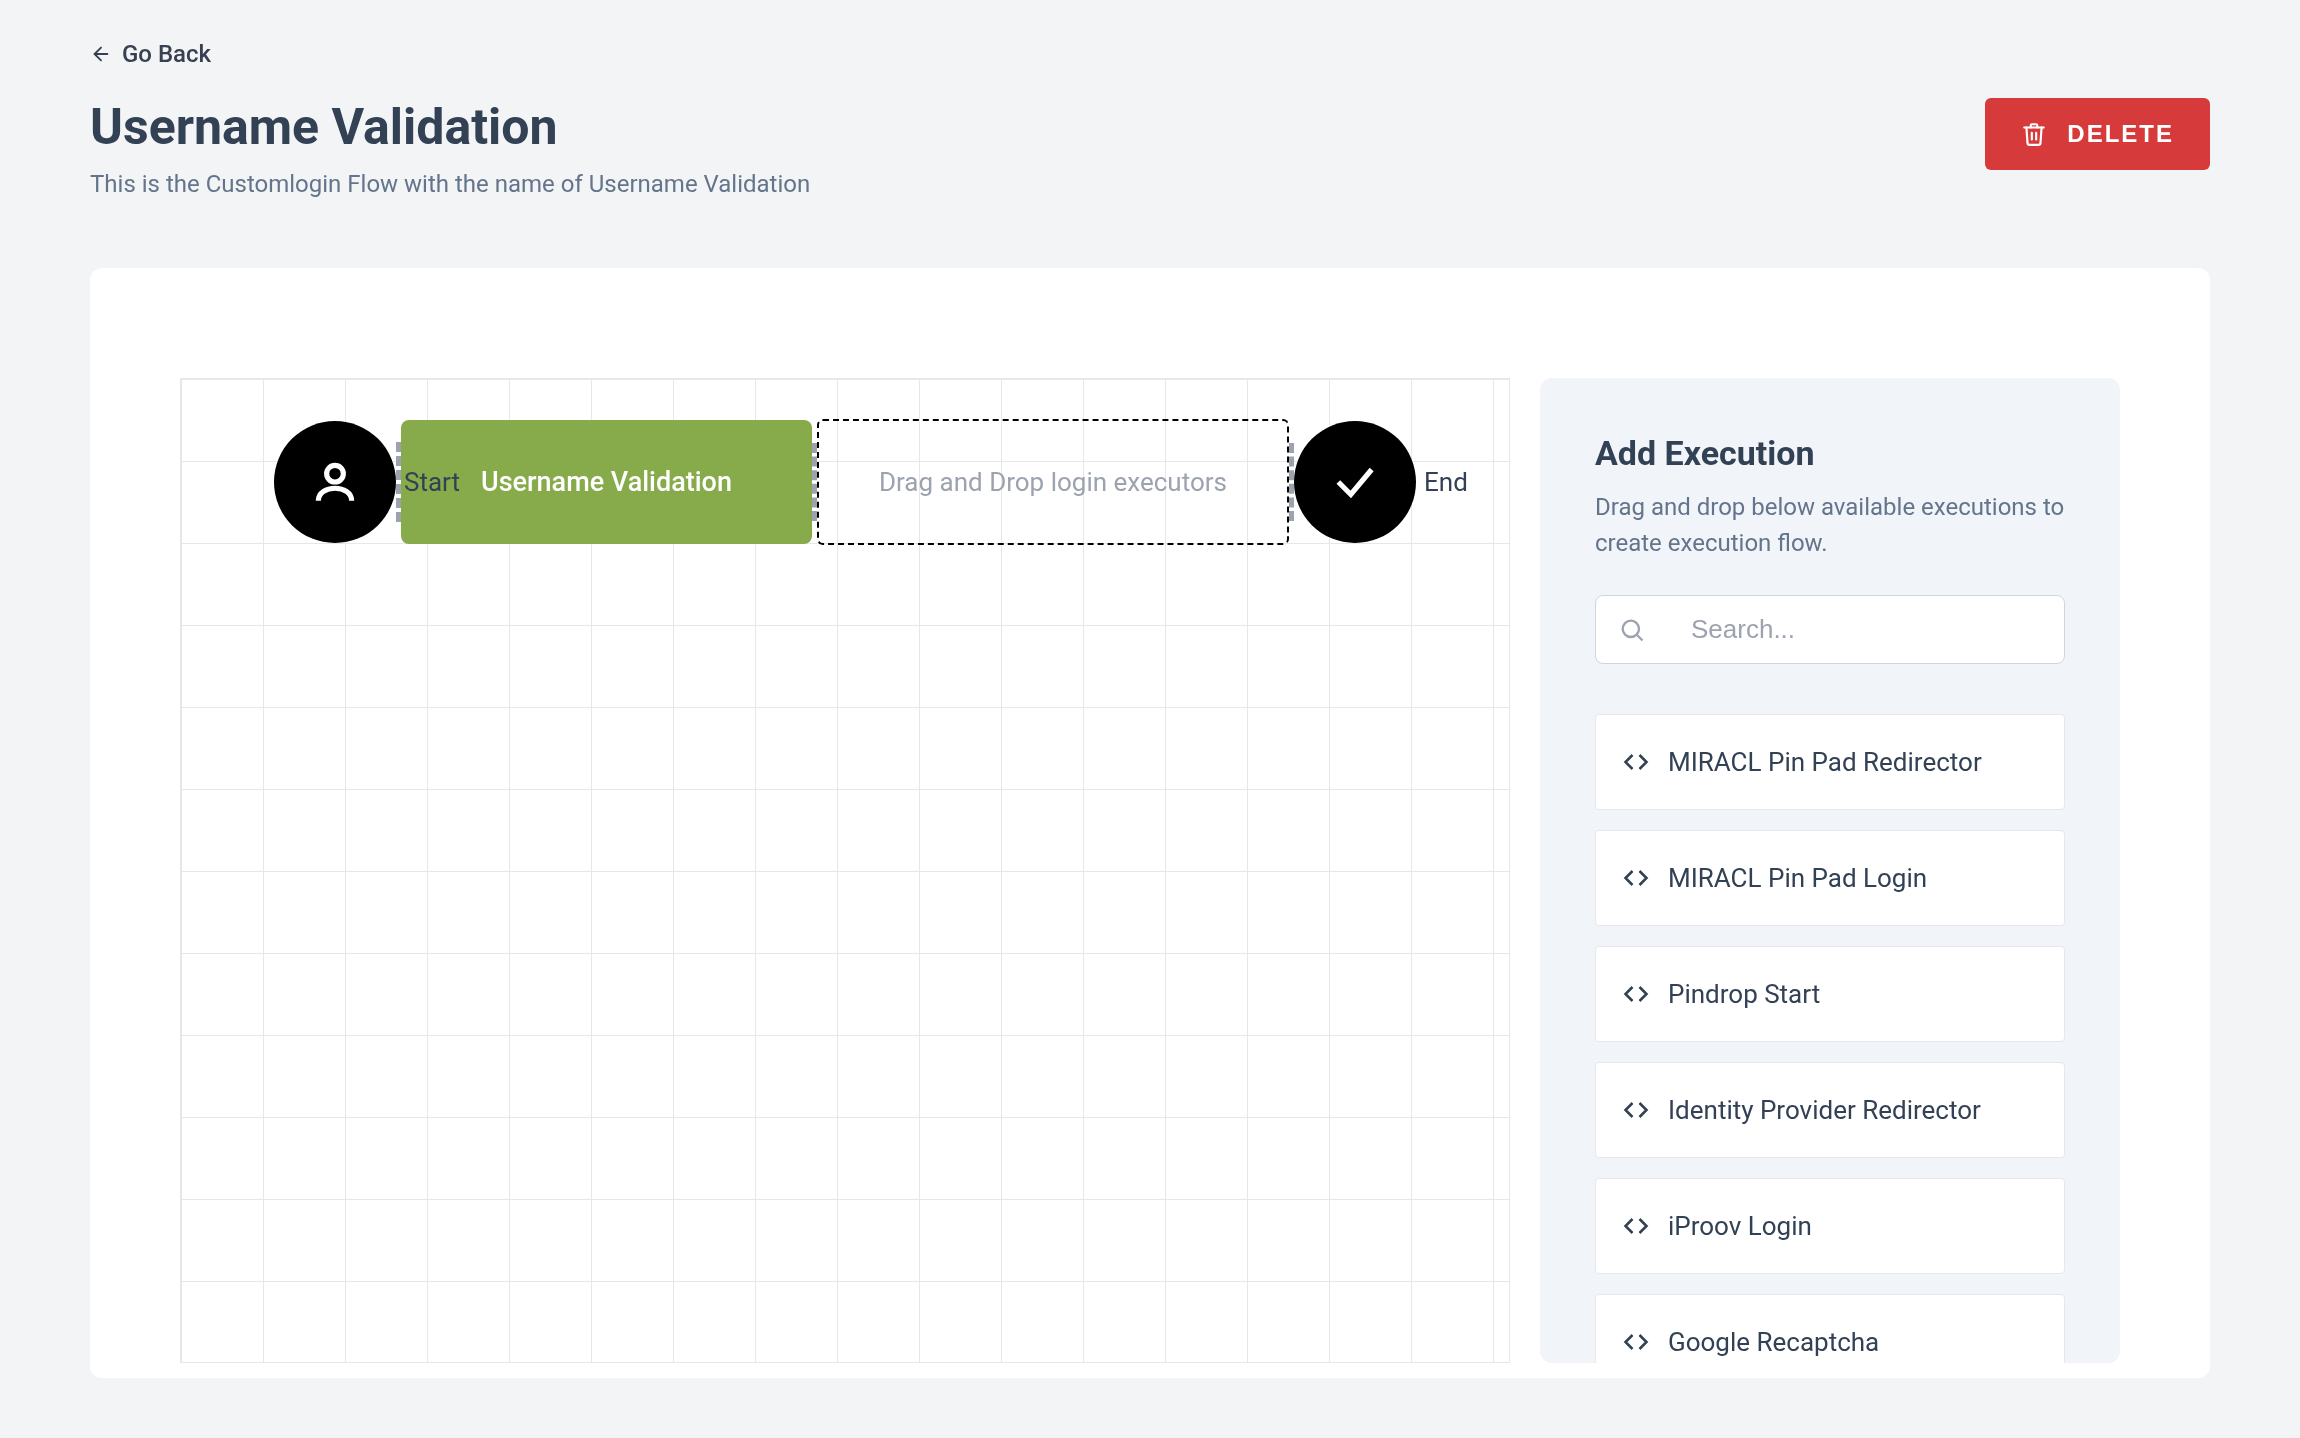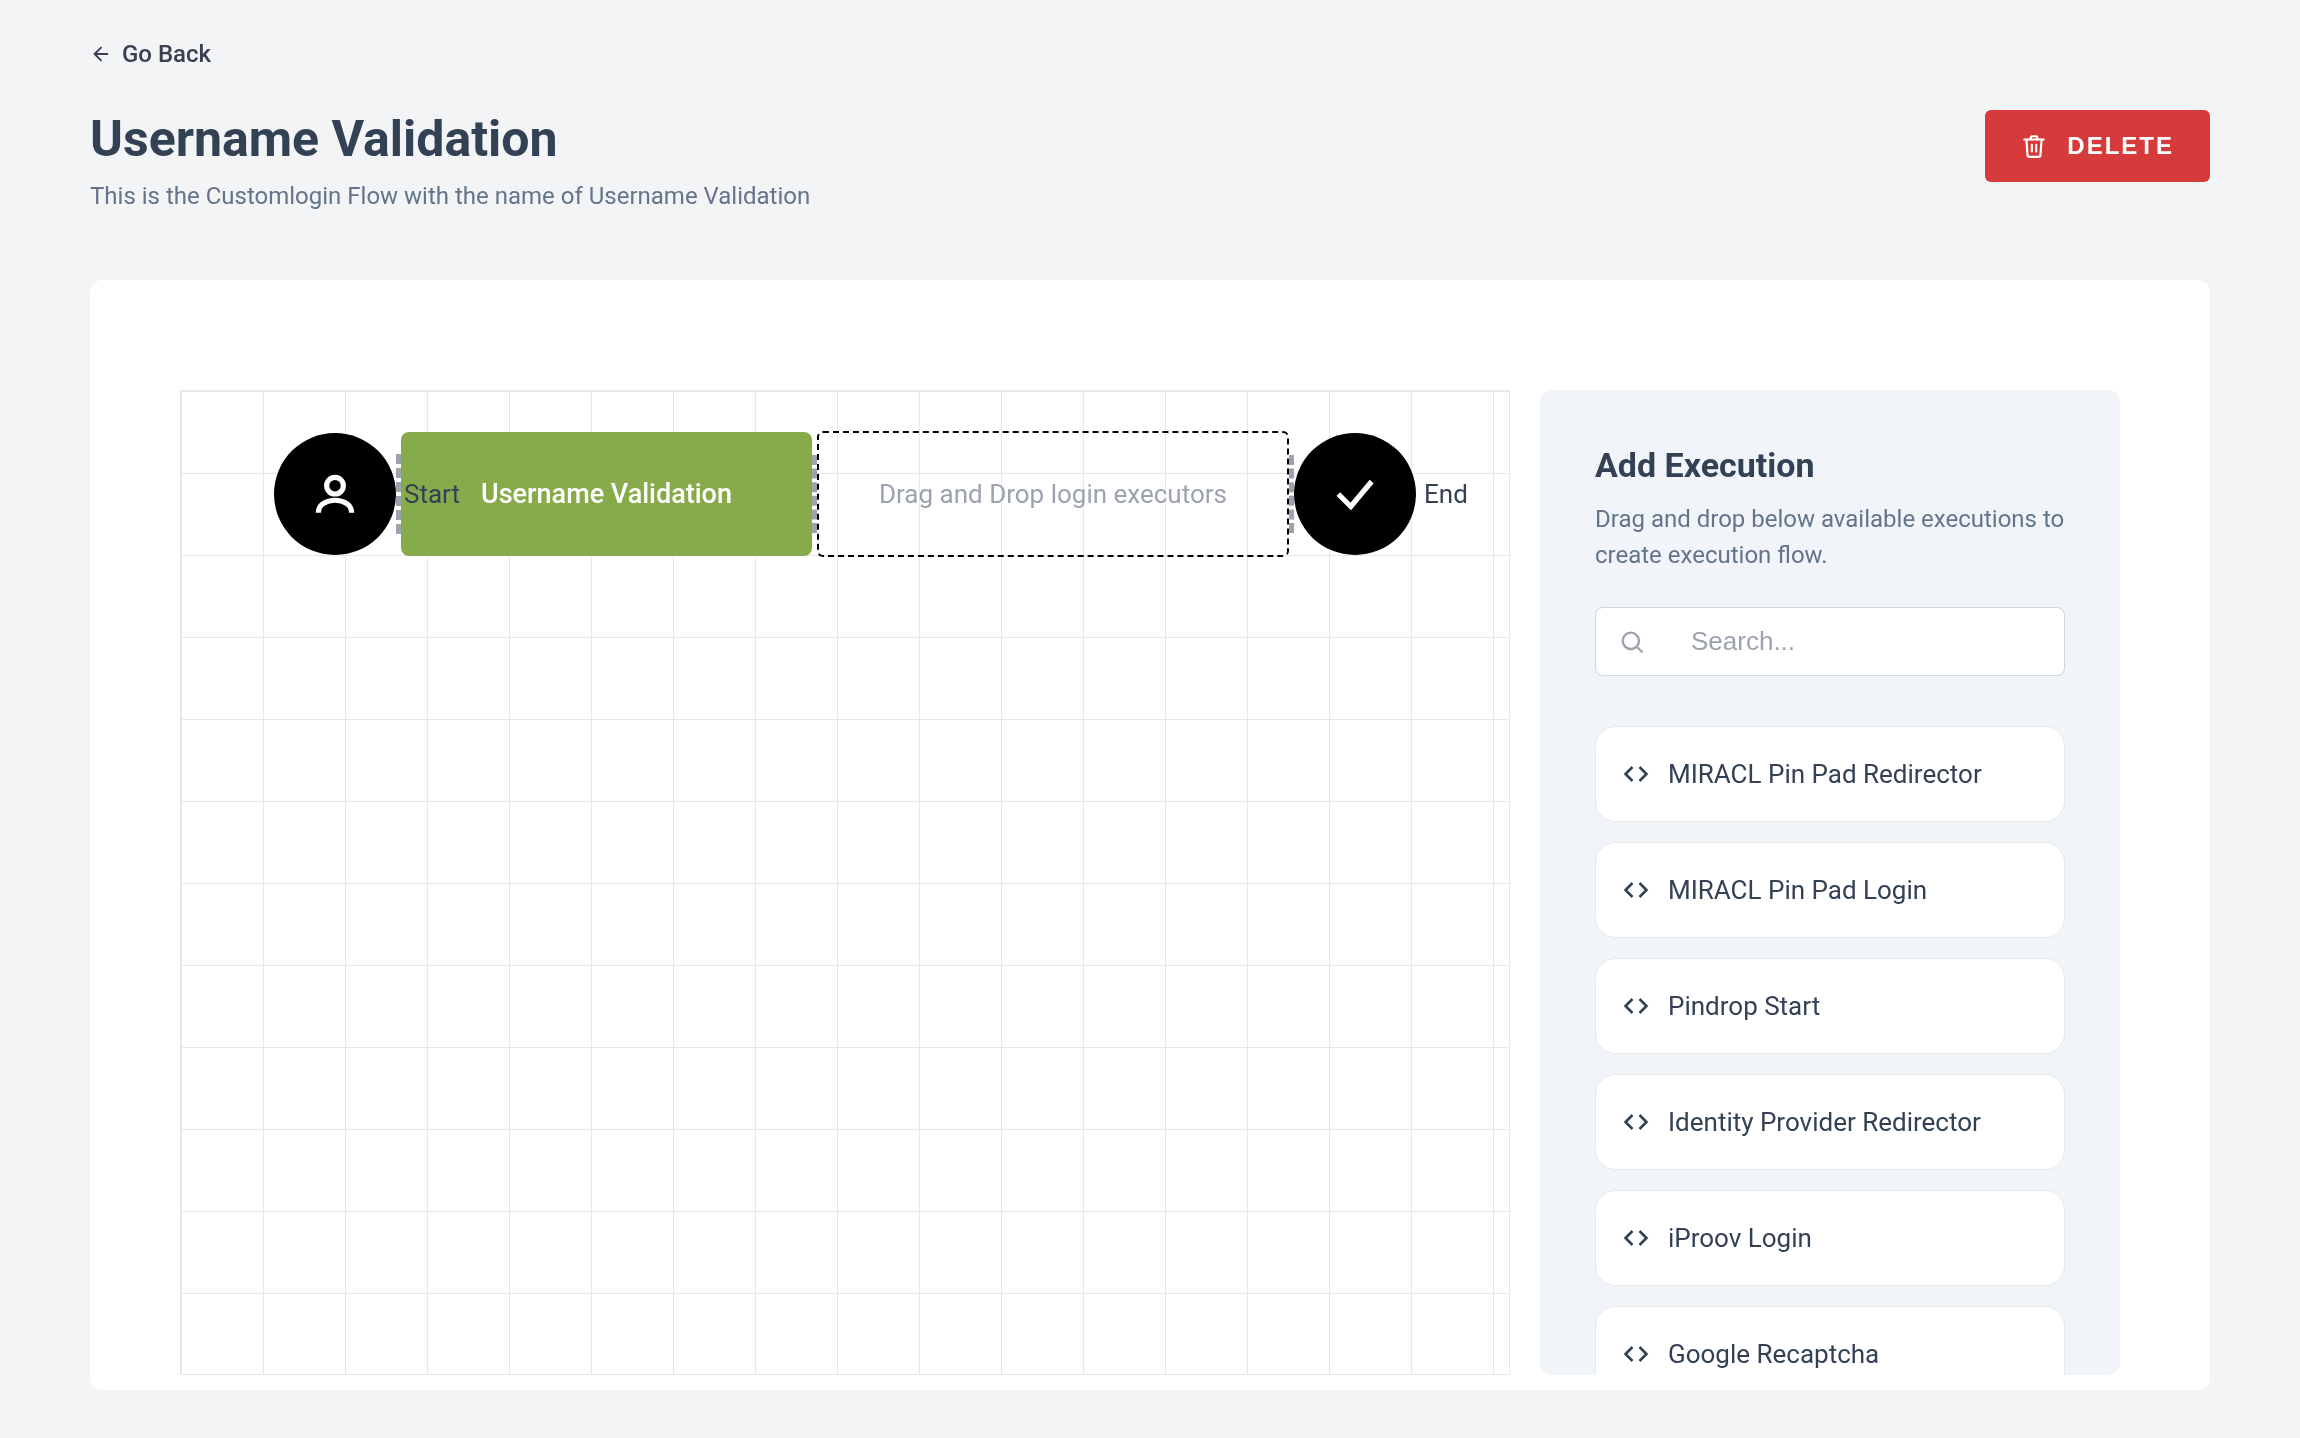--- a/index.html
+++ b/index.html
@@ -18,21 +18,21 @@
   .page {
     padding: 40px 90px 0 90px;
   }
   .go-back {
     display: inline-flex;
     align-items: center;
     gap: 10px;
     font-size: 24px;
     color: #374151;
     cursor: pointer;
-    margin-bottom: 42px;
+    margin-bottom: 30px;
     font-weight: 500;
   }
   .go-back svg {
     width: 22px;
     height: 22px;
   }
   .header-row {
     display: flex;
     justify-content: space-between;
     align-items: flex-start;
@@ -199,21 +199,21 @@
     display: flex;
     flex-direction: column;
     gap: 20px;
   }
   .exec-item {
     display: flex;
     align-items: center;
     gap: 18px;
     background: #fff;
     border: 1px solid #e5e7eb;
-    border-radius: 20px;
+    border-radius: 4px;
     padding: 32px 26px;
     cursor: grab;
   }
   .exec-item svg {
     width: 28px;
     height: 28px;
     stroke: #334155;
     fill: none;
     stroke-width: 2.2;
     flex-shrink: 0;

